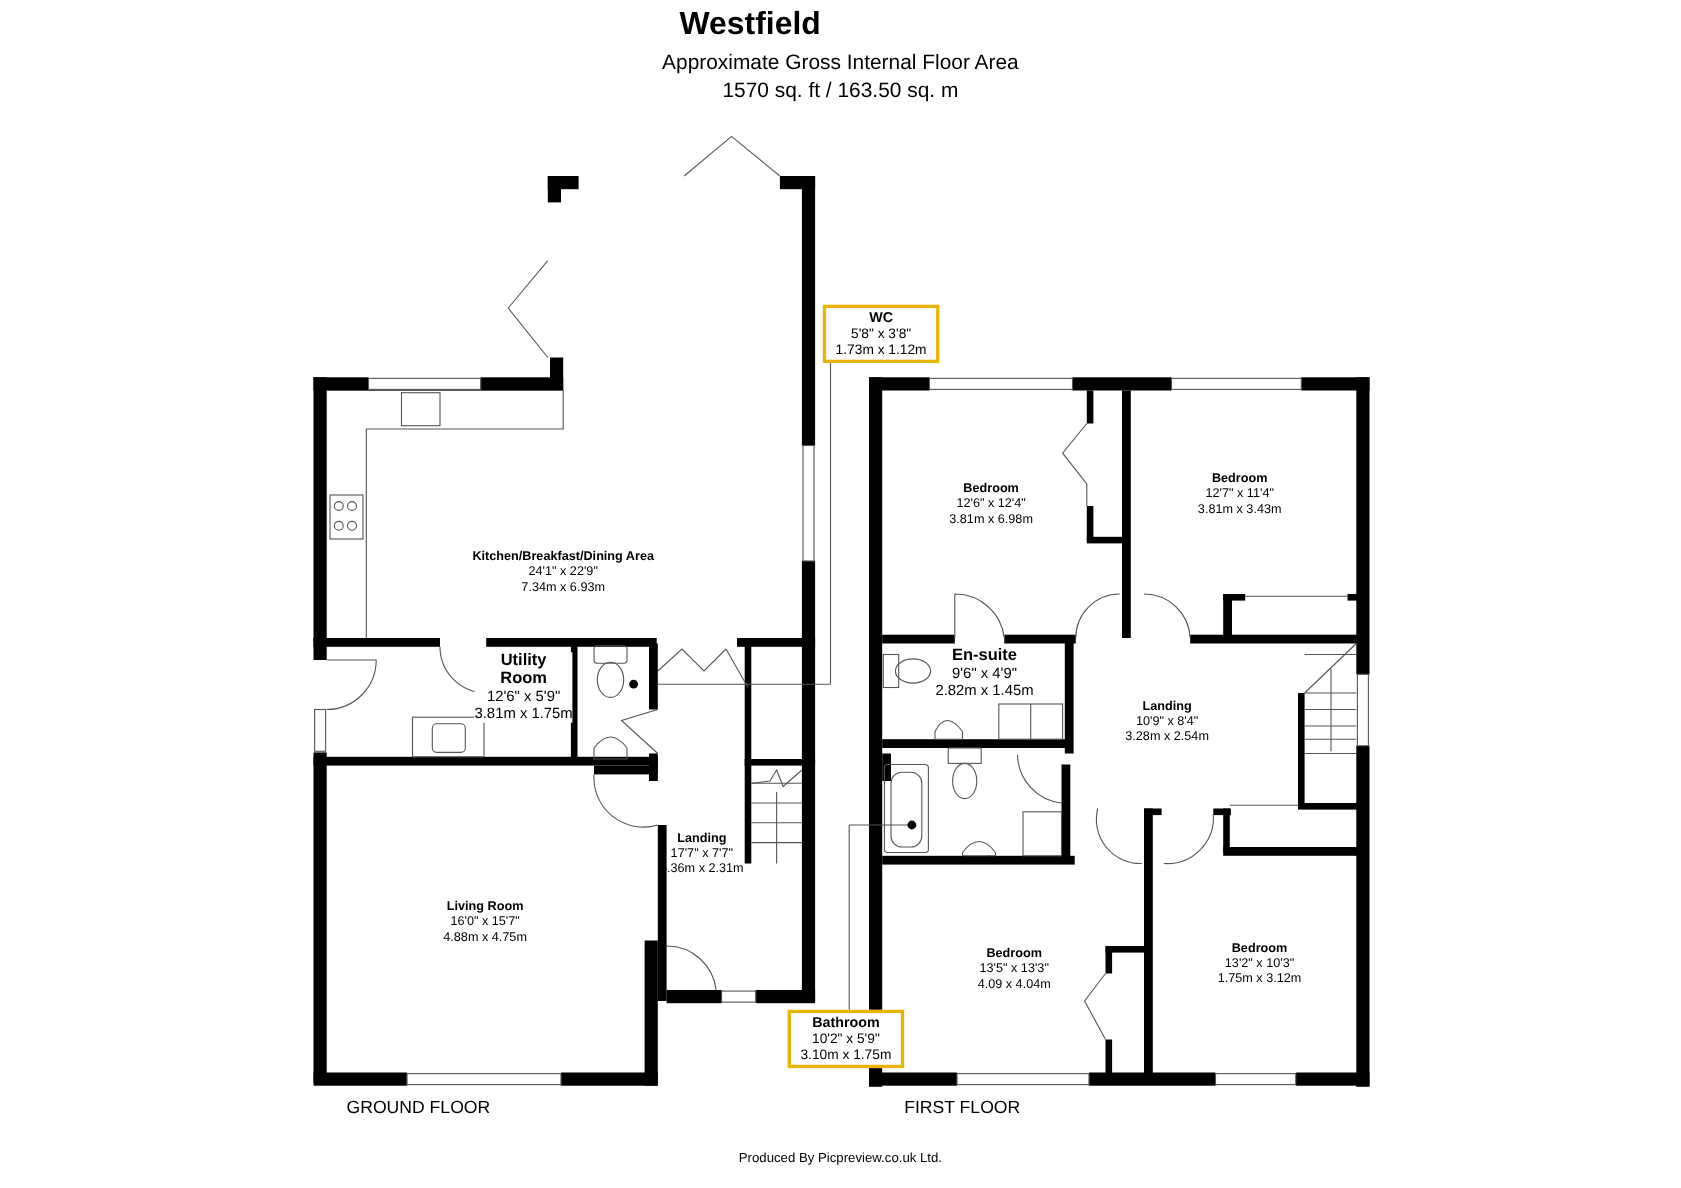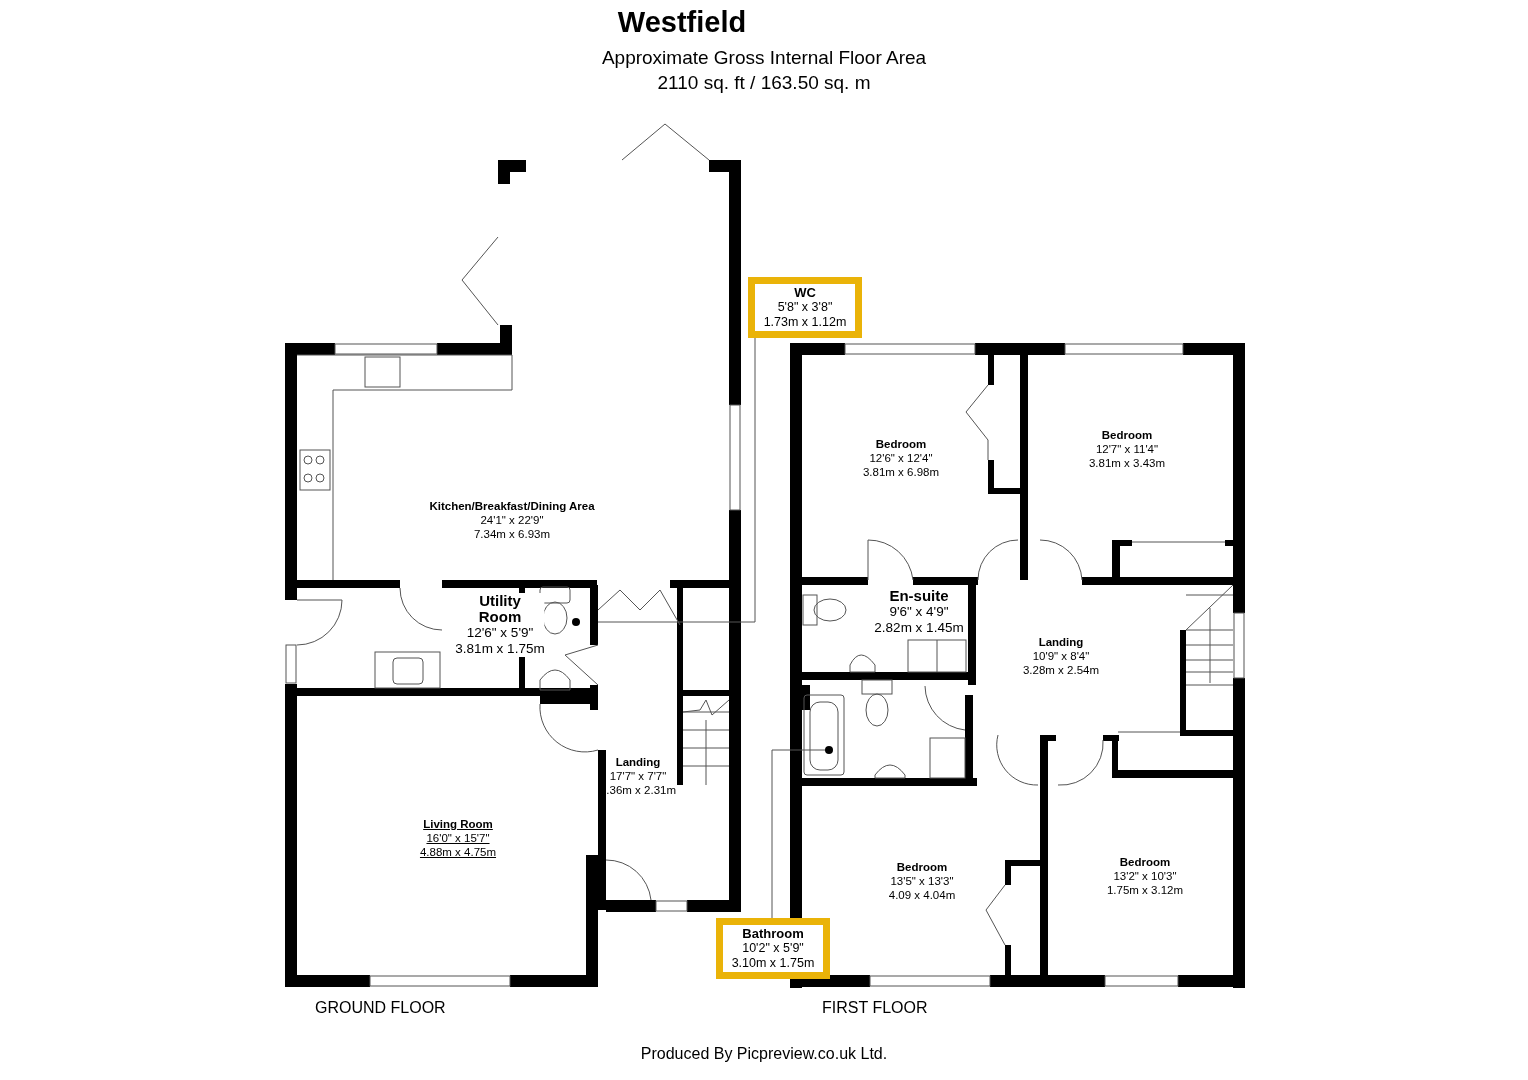--- a/index.html
+++ b/index.html
@@ -4,35 +4,35 @@
 <style>
   html, body { margin: 0; padding: 0; background: #ffffff; }
   body { width: 1528px; height: 1080px; position: relative; overflow: hidden; font-family: "Liberation Sans", sans-serif; color: #000; }
   .title { position: absolute; left: 0; width: 1364px; top: 6px; text-align: center; font-weight: bold; font-size: 29px; }
   .subtitle { position: absolute; left: 0; width: 1528px; text-align: center; font-size: 19px; }
   .sub1 { top: 47px; }
   .sub2 { top: 72px; }
   svg.plan { position: absolute; left: 0; top: 0; }
   .room-label { position: absolute; text-align: center; font-size: 11.5px; line-height: 14px; transform: translateX(-50%); white-space: nowrap; }
   .room-label .name { font-weight: bold; display: block; }
-  .room-label.big { font-size: 13.5px; line-height: 16px; margin-left: 24px; }
+  .room-label.big { font-size: 13.5px; line-height: 16px; }
   .room-label.big .name { font-size: 15px; }
   .room-label span { display: block; }
-  .callout { position: absolute; background: #fff; border: 7px solid #eab308; text-align: center; font-size: 12.5px; line-height: 15px; padding: 1px 2px; }
+  .callout { position: absolute; background: #fff; border: 3px solid #eab308; text-align: center; font-size: 12.5px; line-height: 15px; padding: 1px 2px; }
   .callout .name { font-weight: bold; font-size: 13px; display: block; }
   .callout span { display: block; }
   .floor-label { position: absolute; font-size: 16px; top: 999px; margin-left: 29px; }
-  .footer { position: absolute; left: 0; width: 1528px; text-align: center; top: 1045px; font-size: 16px; }
+  .footer { position: absolute; left: 0; width: 1528px; text-align: center; top: 1045px; font-size: 12px; }
 </style>
 </head>
 <body>
 
 <div class="title">Westfield</div>
 <div class="subtitle sub1">Approximate Gross Internal Floor Area</div>
-<div class="subtitle sub2">2110 sq. ft / 163.50 sq. m</div>
+<div class="subtitle sub2">1570 sq. ft / 163.50 sq. m</div>
 
 <svg class="plan" width="1528" height="1080" viewBox="0 0 1528 1080">
 
   <g fill="#000">
 
     <rect x="285" y="343" width="50" height="12"></rect>
     <rect x="437" y="343" width="75" height="12"></rect>
     <rect x="500" y="325" width="12" height="30"></rect>
 
     <rect x="498" y="160" width="28" height="12"></rect>
@@ -222,21 +222,21 @@
 <div class="callout" style="left:748px; top:277px; width:96px;">
   <span class="name">WC</span>
   <span>5'8" x 3'8"</span>
   <span>1.73m x 1.12m</span>
 </div>
 <div class="room-label" style="left:638px; top:755px;">
   <span class="name">Landing</span>
   <span>17'7" x 7'7"</span>
   <span>5.36m x 2.31m</span>
 </div>
-<div class="room-label" style="left:458px; top:817px;text-decoration:underline;">
+<div class="room-label" style="left:441px; top:817px;">
   <span class="name">Living Room</span>
   <span>16'0" x 15'7"</span>
   <span>4.88m x 4.75m</span>
 </div>
 
 <div class="room-label" style="left:901px; top:437px;">
   <span class="name">Bedroom</span>
   <span>12'6" x 12'4"</span>
   <span>3.81m x 6.98m</span>
 </div>

